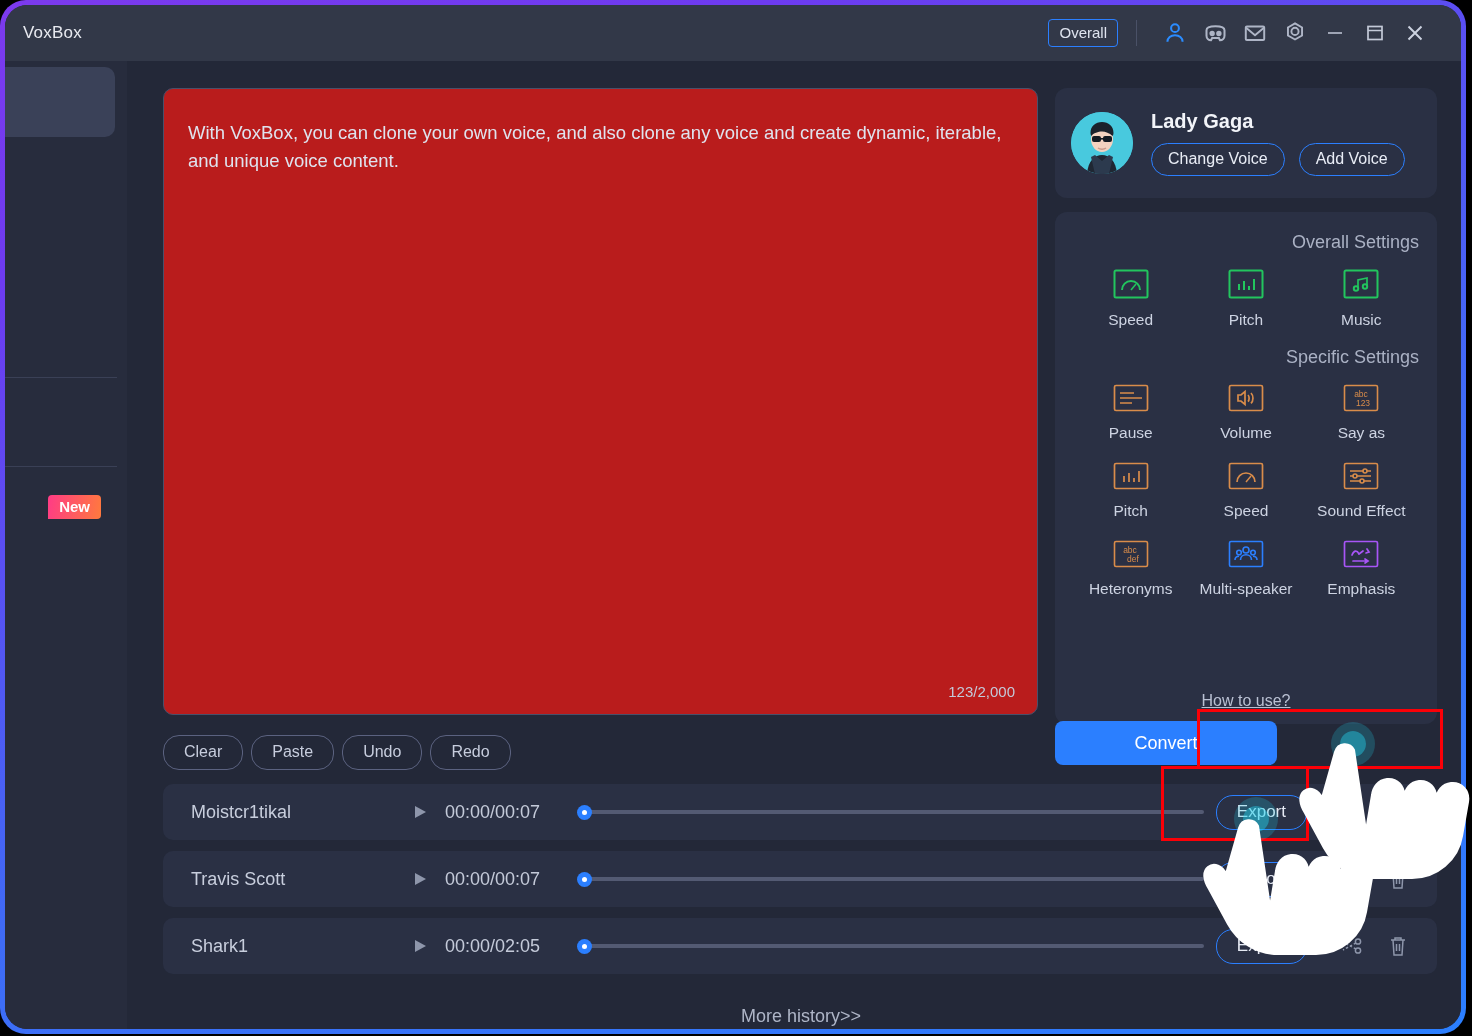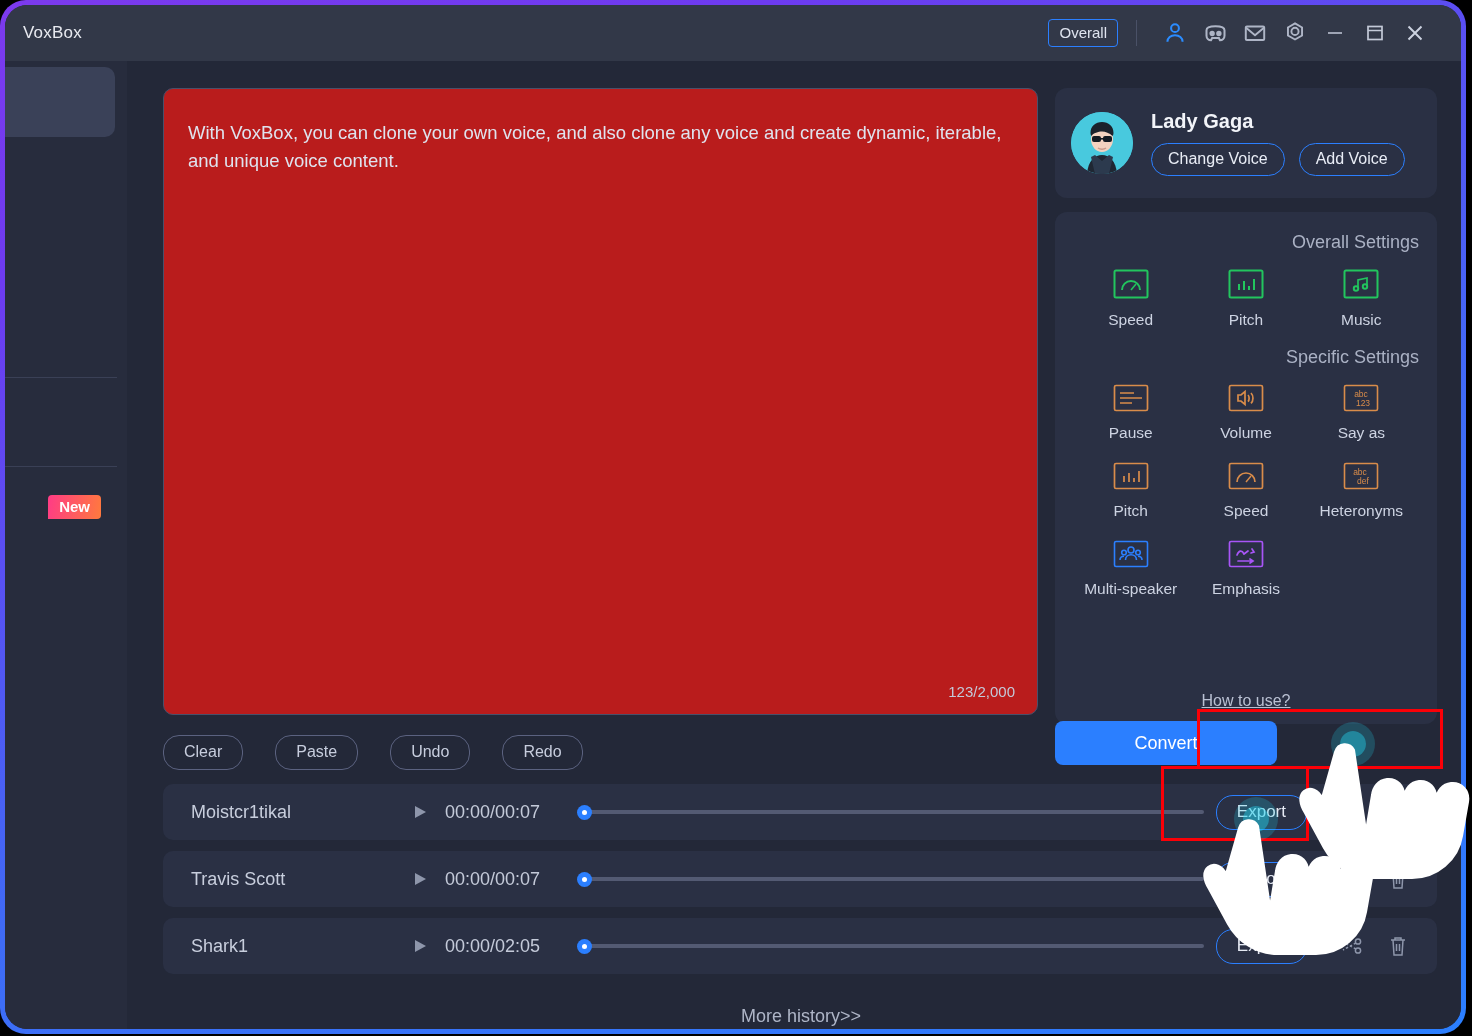--- a/index.html
+++ b/index.html
@@ -118,21 +118,21 @@
   }
   .textarea-text {
     font-size: 18.5px; line-height: 28px; color: #dfe3ee;
   }
   .char-count {
     position: absolute; right: 22px; bottom: 14px;
     font-size: 15px; color: #c3c9d9;
   }
   .tool-row {
     margin-top: 20px;
-    display: flex; gap: 32px;
+    display: flex; gap: 8px;
   }
   .pill-btn {
     border: 1px solid #5b6party; border: 1px solid #5b6280;
     border-radius: 16px;
     background: transparent;
     color: #c7cddd; font-size: 16px;
     padding: 7px 20px 8px;
     cursor: pointer;
   }
 
@@ -435,20 +435,32 @@
                 <div class="ig-item">
                   <span>
                     <svg width="36" height="28" viewBox="0 0 36 28" fill="none" stroke="#d98c4a" stroke-width="1.7">
                       <rect x="1.5" y="1.5" width="33" height="25" rx="1.5"></rect>
                       <path d="M9 20a9 9 0 0 1 18 0"></path>
                         <path d="M18 20l5-6" stroke-width="1.4"></path>
                     </svg>
                   </span>
                   <span class="ig-label">Speed</span>
                 </div>
+                <div class="ig-item">
+                  <span>
+                    <svg width="36" height="28" viewBox="0 0 36 28" fill="none" stroke="#d98c4a" stroke-width="1.6">
+                      <rect x="1.5" y="1.5" width="33" height="25" rx="1.5"></rect>
+                      <path d="M7 9h21M7 14h21M7 19h21"></path>
+                      <circle cx="22" cy="9" r="2" fill="#2a3044"></circle>
+                        <circle cx="12" cy="14" r="2" fill="#2a3044"></circle>
+                        <circle cx="19" cy="19" r="2" fill="#2a3044"></circle>
+                    </svg>
+                  </span>
+                  <span class="ig-label">Sound Effect</span>
+                </div>
 
                 <div class="ig-item">
                   <span>
                     <svg width="36" height="28" viewBox="0 0 36 28" fill="none" stroke="#d98c4a" stroke-width="1.6">
                       <rect x="1.5" y="1.5" width="33" height="25" rx="1.5"></rect>
                       <text x="17" y="13" font-size="8.5" fill="#d98c4a" stroke="none" text-anchor="middle" font-family="Liberation Sans, sans-serif">abc</text>
                       <text x="20" y="22" font-size="8.5" fill="#d98c4a" stroke="none" text-anchor="middle" font-family="Liberation Sans, sans-serif">def</text>
                     </svg>
                   </span>
                   <span class="ig-label">Heteronyms</span>

